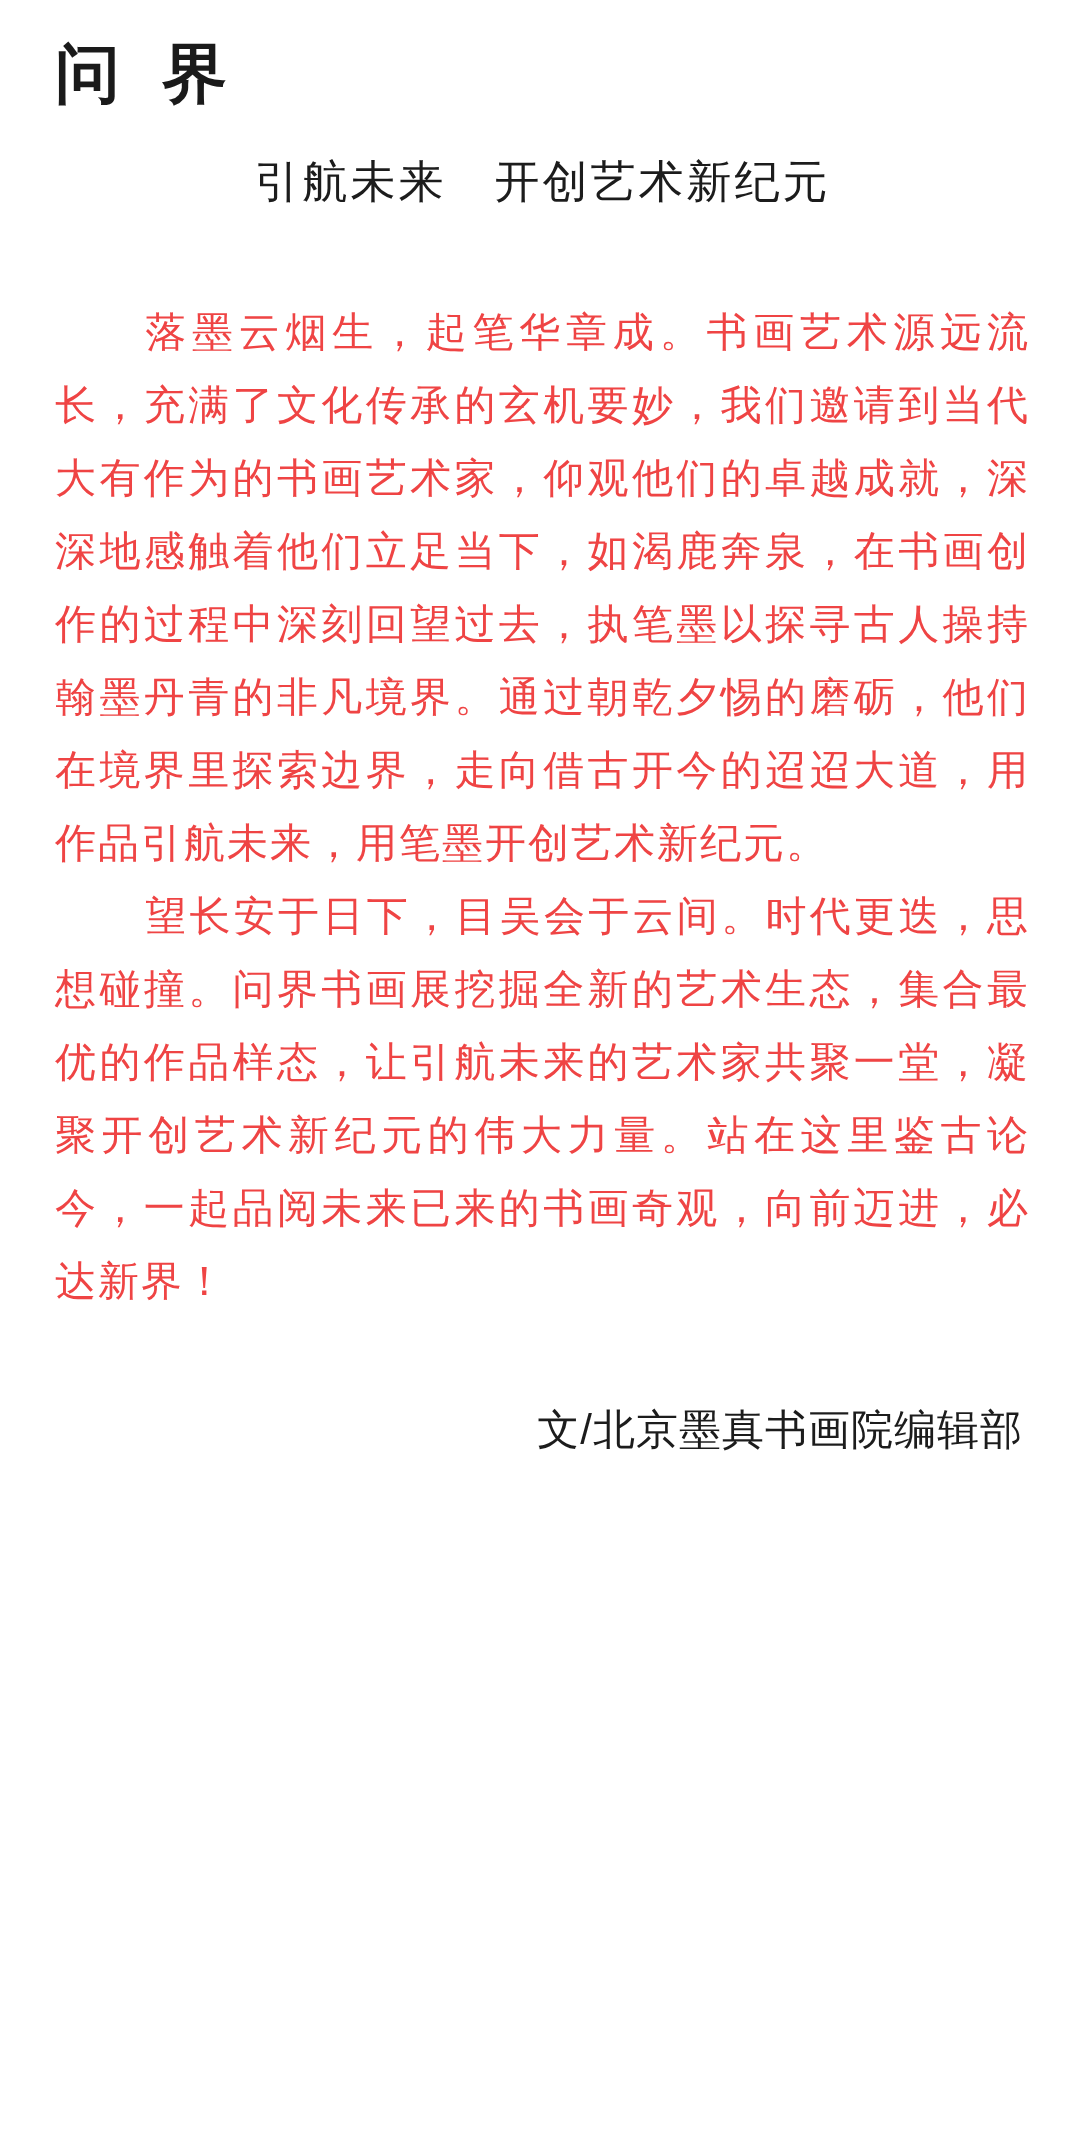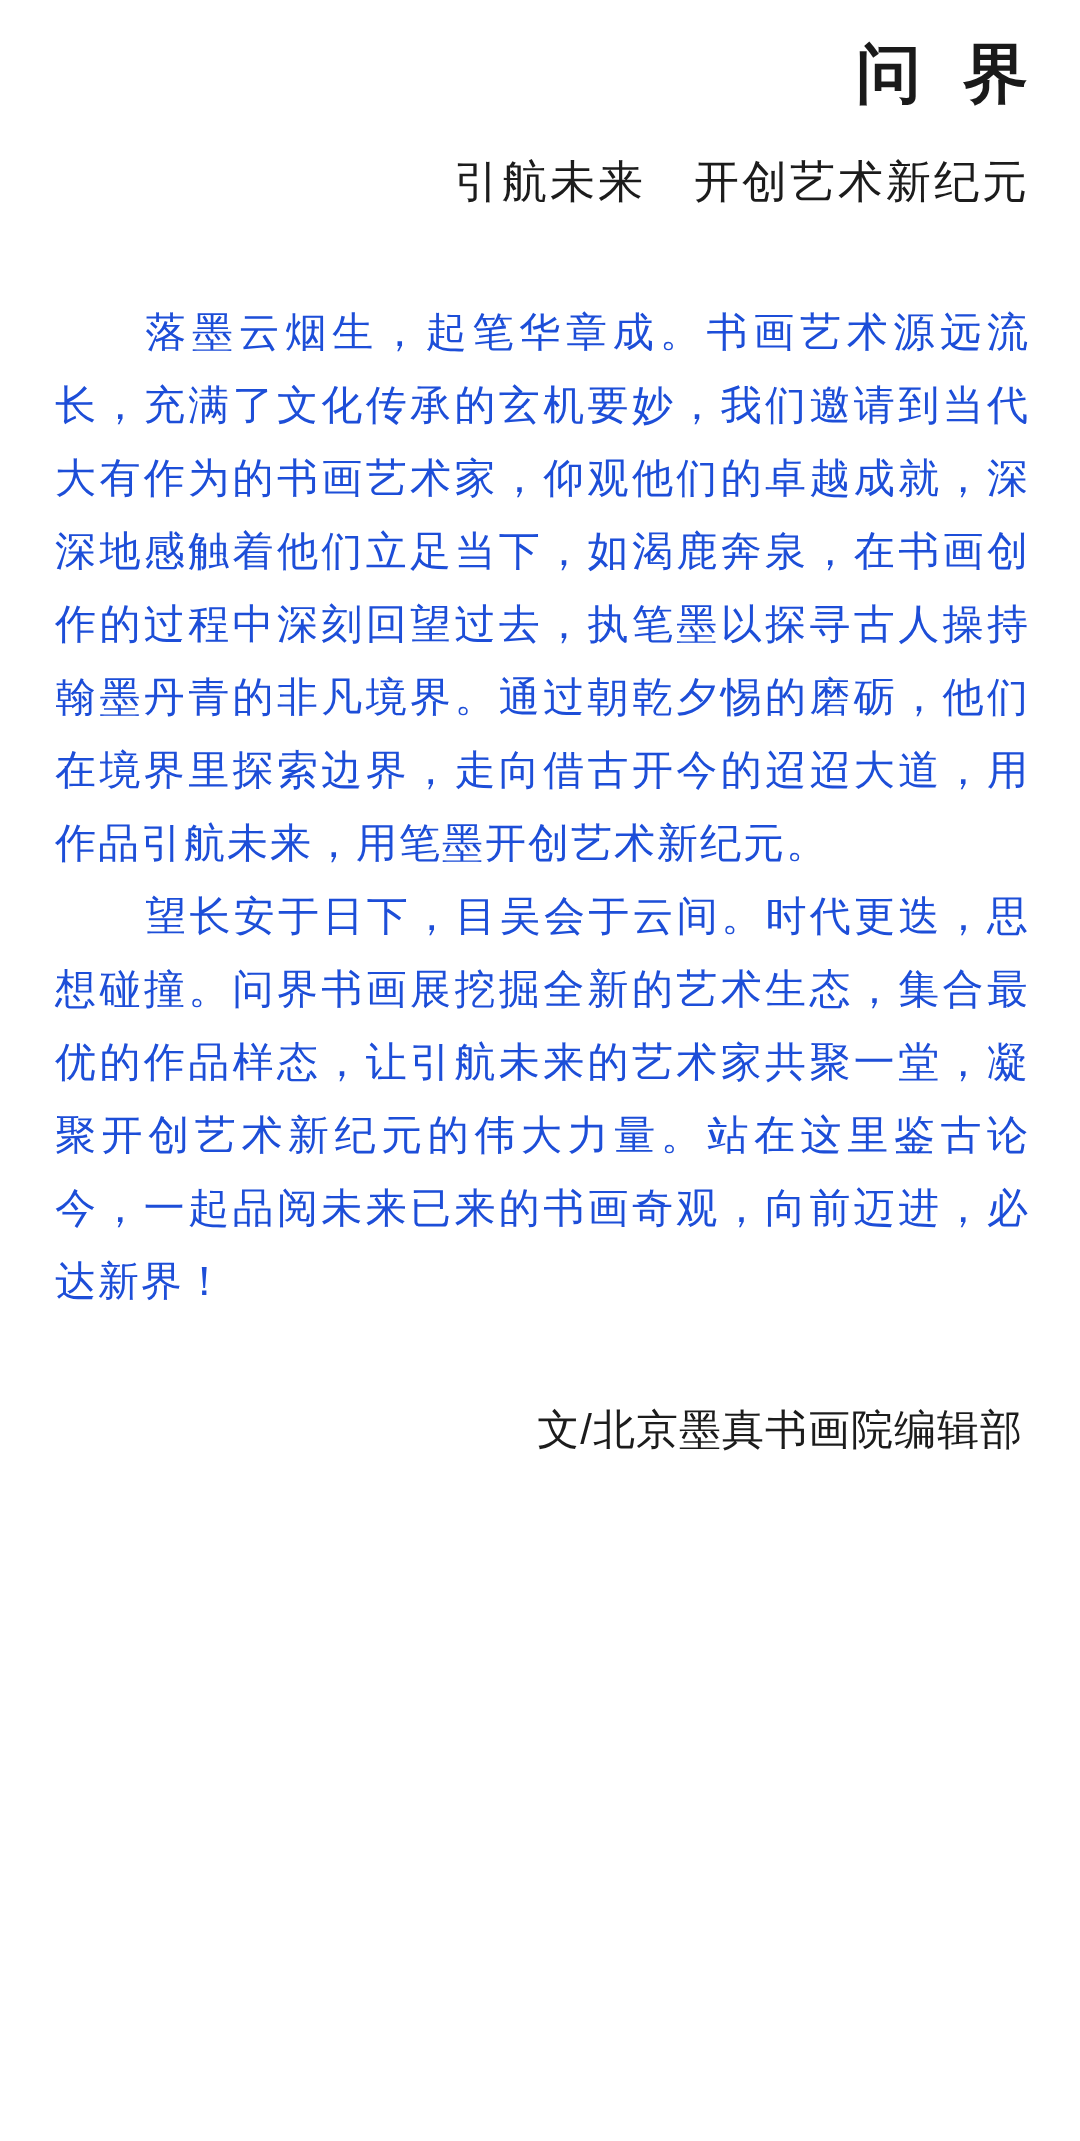--- a/index.html
+++ b/index.html
@@ -18,46 +18,46 @@
     box-sizing: border-box;
     width: 1080px;
     height: 2141px;
     padding: 0 50px 0 55px;
   }
   .title {
     margin: 40px 0 0 0;
     font-size: 65px;
     line-height: 68px;
     font-weight: 700;
-    text-align: right;
+    text-align: left;
     word-spacing: 20px;
     letter-spacing: 2px;
     color: #1a1a1a;
   }
   .subtitle {
     margin: 50px 0 0 0;
     font-size: 45px;
     line-height: 48px;
     font-weight: 500;
-    text-align: right;
+    text-align: center;
     letter-spacing: 3px;
     color: #1c1c1c;
   }
   .content {
     margin-top: 90px;
   }
   .content p {
     margin: 0;
     font-size: 41px;
     line-height: 73px;
     letter-spacing: 2px;
     text-align: justify;
     text-justify: inter-ideograph;
     text-indent: 2.2em;
-    color: #1d4ed8;
+    color: #ef4444;
     word-break: break-all;
   }
   .byline {
     margin-top: 82px;
     font-size: 42px;
     line-height: 60px;
     letter-spacing: 1px;
     text-align: right;
     padding-right: 7px;
     color: #1c1c1c;

